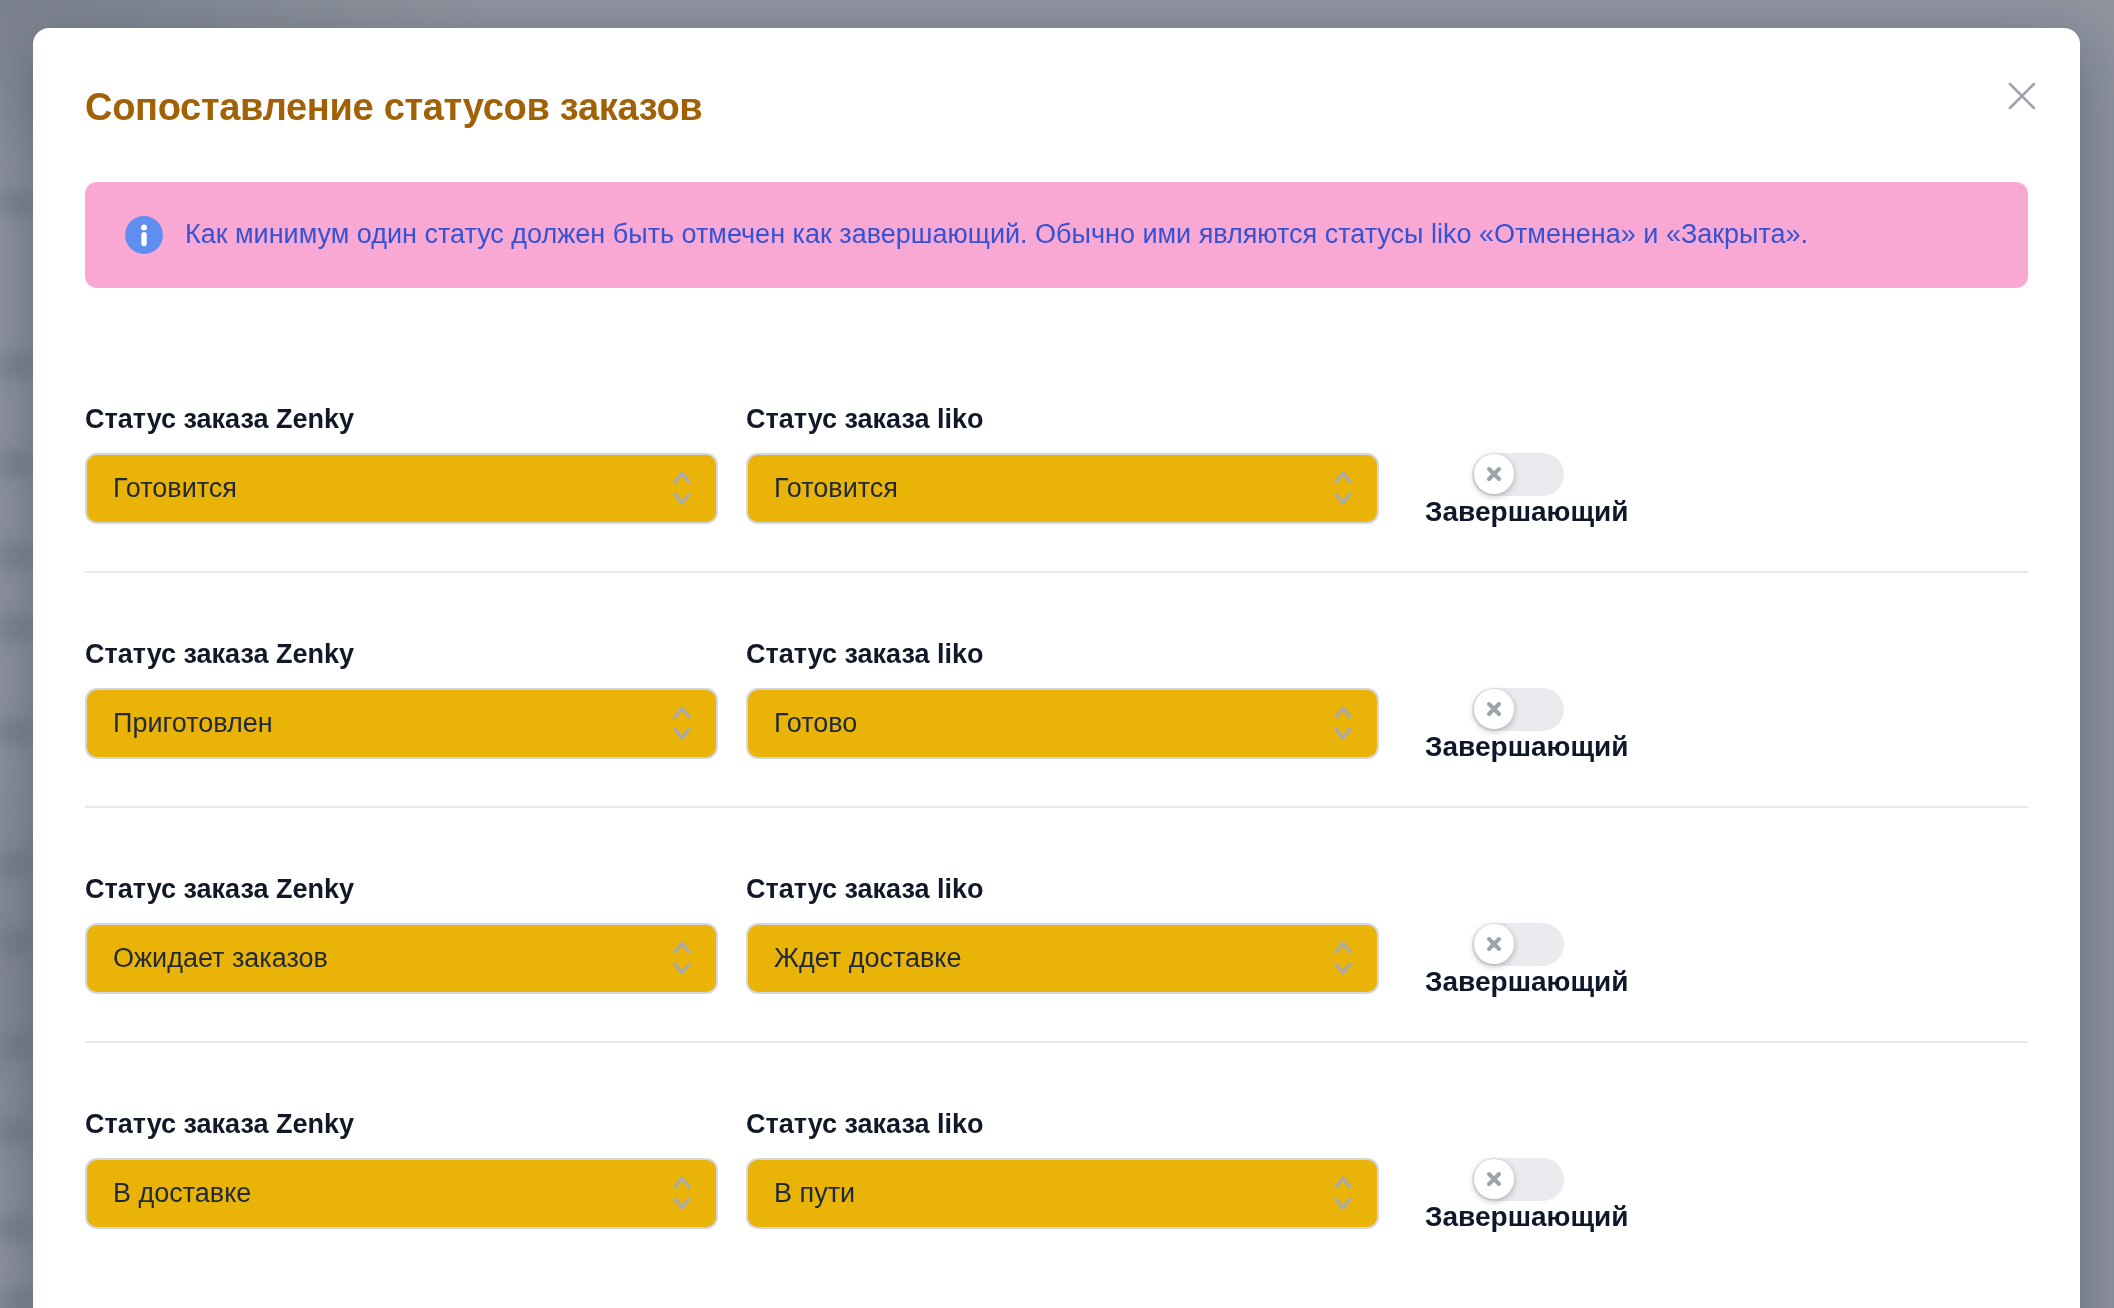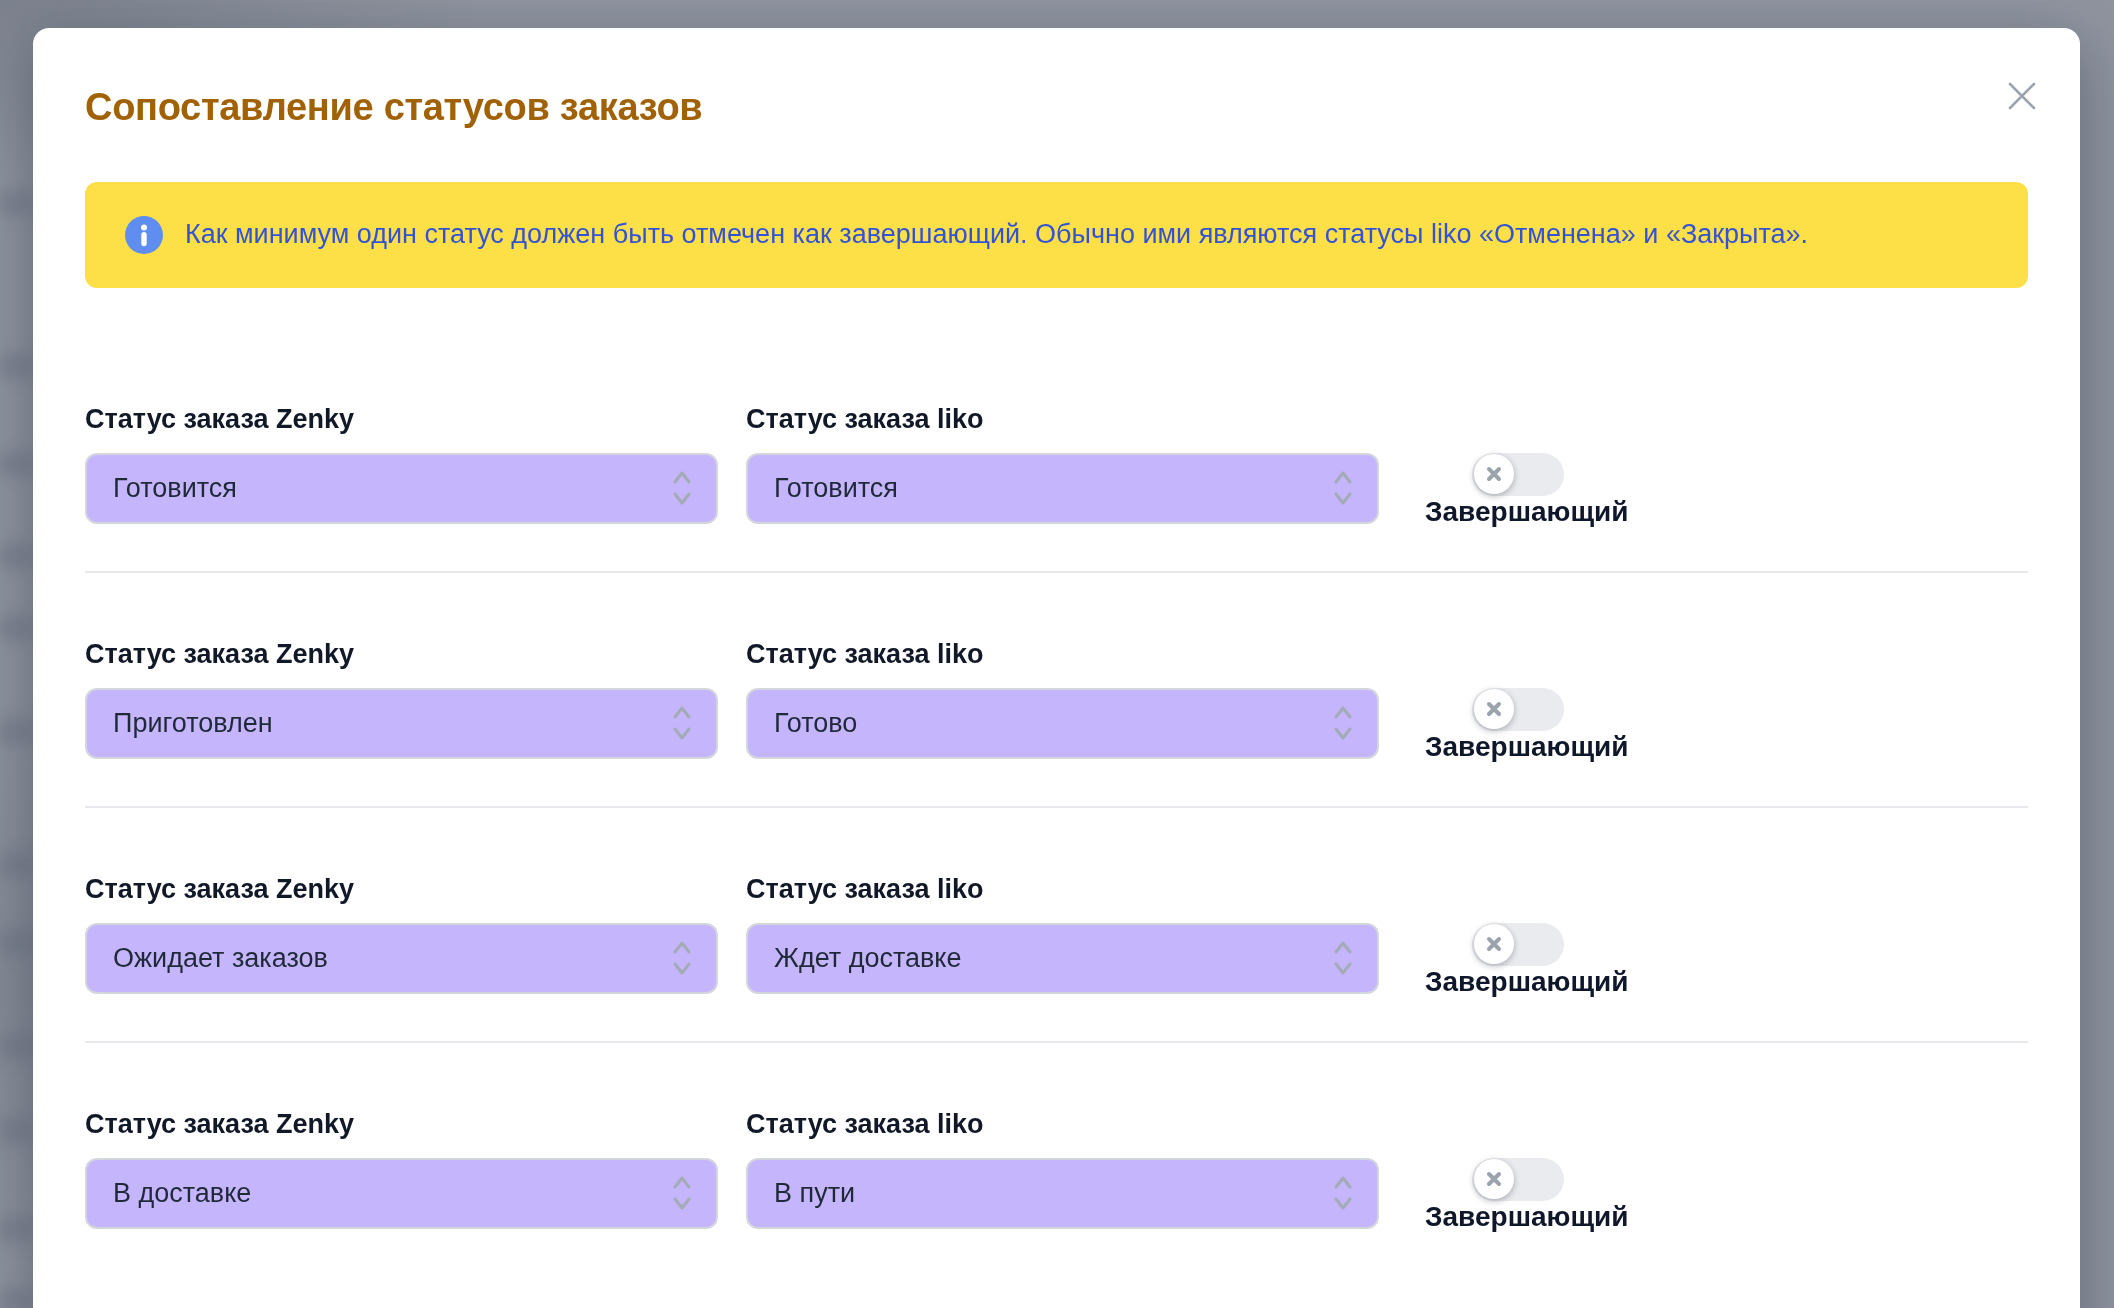--- a/index.html
+++ b/index.html
@@ -47,21 +47,21 @@
   }
   .modal-subtitle {
     margin-top: 10px;
     font-size: 27px; color: #4b5563; line-height: 1.35;
   }
 
   
   .banner {
     margin-top: 50px;
     min-height: 106px;
-    background: #fde047;
+    background: #f9a8d4;
     border-radius: 12px;
     display: flex; align-items: center;
     padding: 14px 40px;
   }
   .info-icon { flex: 0 0 auto; display: flex; }
   .banner-text {
     margin-left: 22px;
     font-size: 27px; font-weight: 500; color: #3352d4;
     line-height: 1.4;
   }
@@ -77,21 +77,21 @@
   .field-label {
     font-size: 27px; font-weight: 700; color: #111827;
     line-height: 34px;
     margin-bottom: 17px;
   }
 
   .select {
     height: 71px;
     border: 2px solid #d3d7dd;
     border-radius: 12px;
-    background: #c4b5fd;
+    background: #eab308;
     display: flex; align-items: center;
     padding: 0 60px 0 26px;
     position: relative;
     cursor: pointer;
   }
   .select-value {
     font-size: 27px; color: #1f2937;
     white-space: nowrap; overflow: hidden; text-overflow: ellipsis;
   }
   .chevrons {

